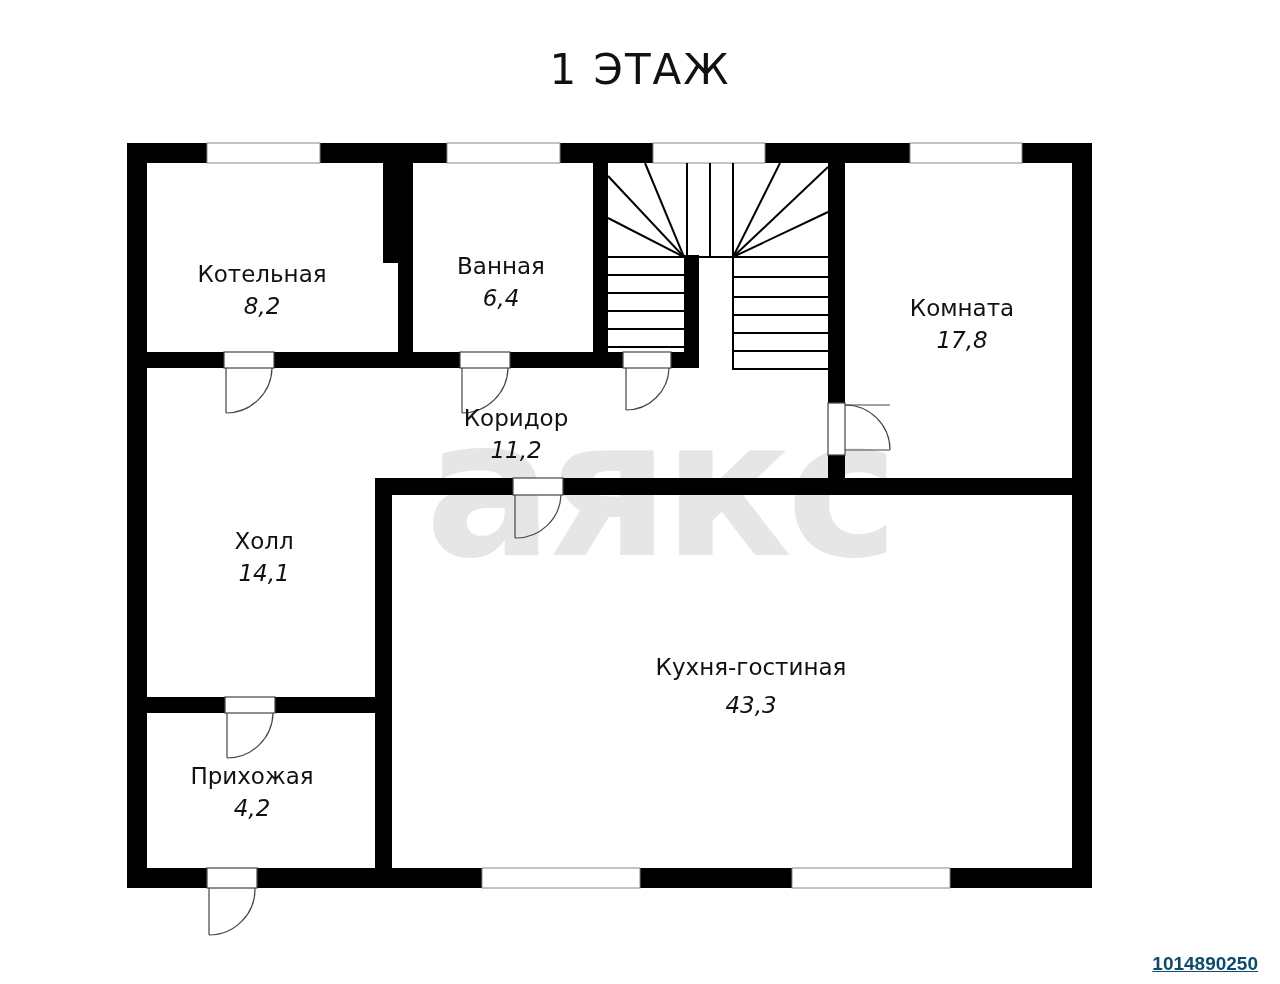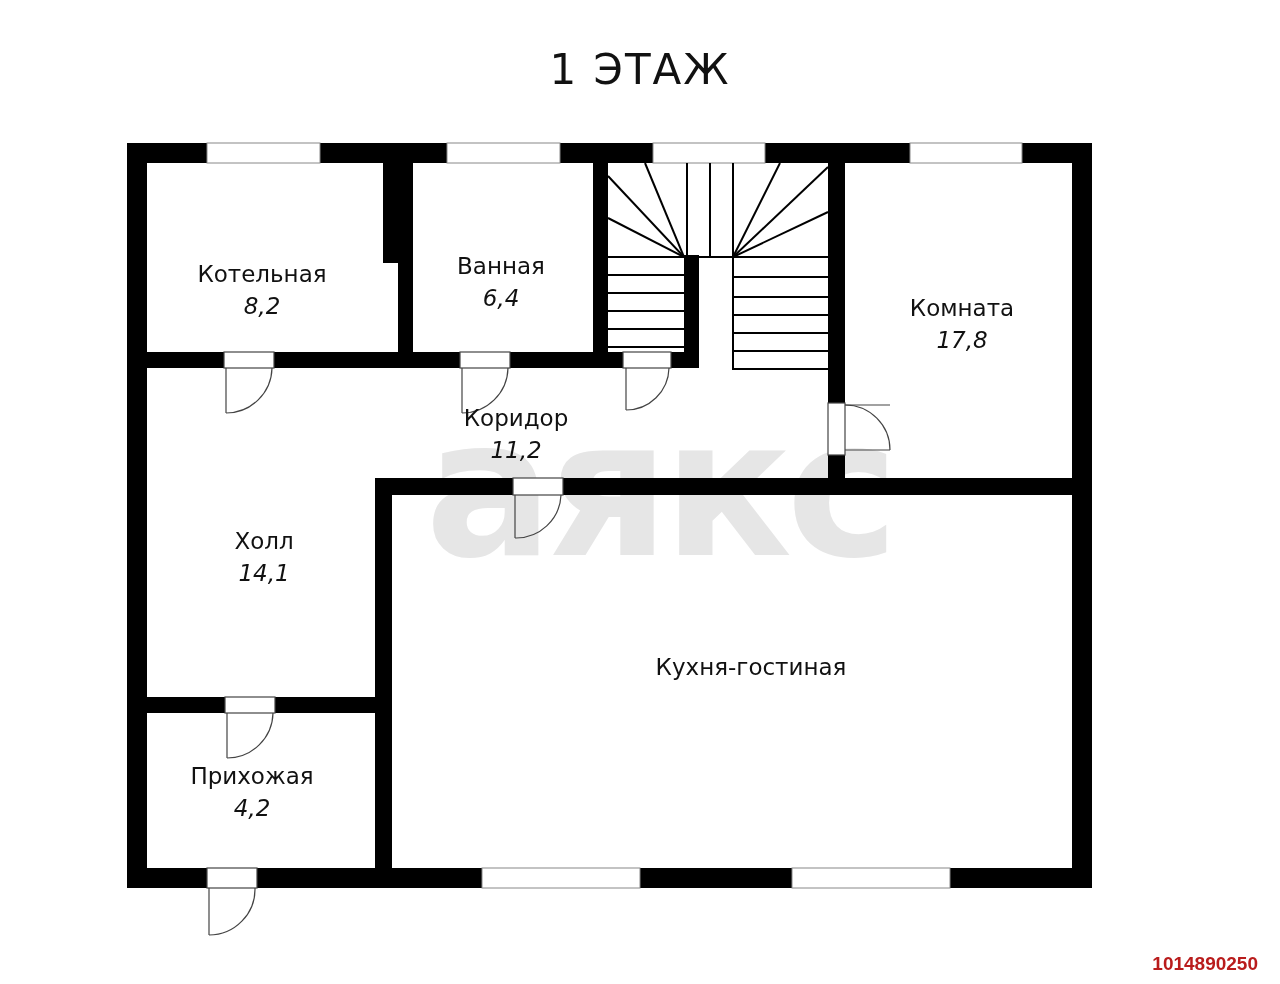--- a/index.html
+++ b/index.html
@@ -6,21 +6,21 @@
   body { width: 1280px; height: 984px; position: relative; overflow: hidden;
          font-family: "DejaVu Sans", sans-serif; color: #111; }
   .title { position: absolute; left: 0; width: 1280px; top: 45px; text-align: center;
            font-size: 42px; letter-spacing: 2px; font-weight: 400; }
   svg.plan { position: absolute; left: 0; top: 0; }
   .watermark { position: absolute; left: 425px; top: 395px; font-size: 190px; font-weight: 700;
                color: #e6e6e6; letter-spacing: -6px; font-family: "DejaVu Sans", sans-serif; line-height: 1; }
   .room { position: absolute; text-align: center; font-size: 23px; line-height: 32px; transform: translateX(-50%); white-space: nowrap; }
   .room .area { display: block; font-style: italic; }
   .listing-id { position: absolute; right: 22px; top: 953px; font-family: "Liberation Sans", sans-serif;
-                font-weight: 700; font-size: 19px; color: #b91c1c; }
+                font-weight: 700; font-size: 19px; color: #0c4a6e; text-decoration: underline; }
 </style>
 </head>
 <body>
 
 <div class="title">1 ЭТАЖ</div>
 
 <div class="watermark">аякс</div>
 
 <svg class="plan" width="1280" height="984" viewBox="0 0 1280 984">
   <g fill="#000">
@@ -153,19 +153,20 @@
 <div class="room" style="left:516px; top:402px;">
   <span>Коридор</span>
   <span class="area">11,2</span>
 </div>
 <div class="room" style="left:264px; top:525px;">
   <span>Холл</span>
   <span class="area">14,1</span>
 </div>
 <div class="room" style="left:735px; top:648px; line-height:38px;margin-left:16px;">
   <span>Кухня-гостиная</span>
+  <span class="area">43,3</span>
 </div>
 <div class="room" style="left:252px; top:760px;">
   <span>Прихожая</span>
   <span class="area">4,2</span>
 </div>
 
 <div class="listing-id">1014890250</div>
 
 </body></html>

